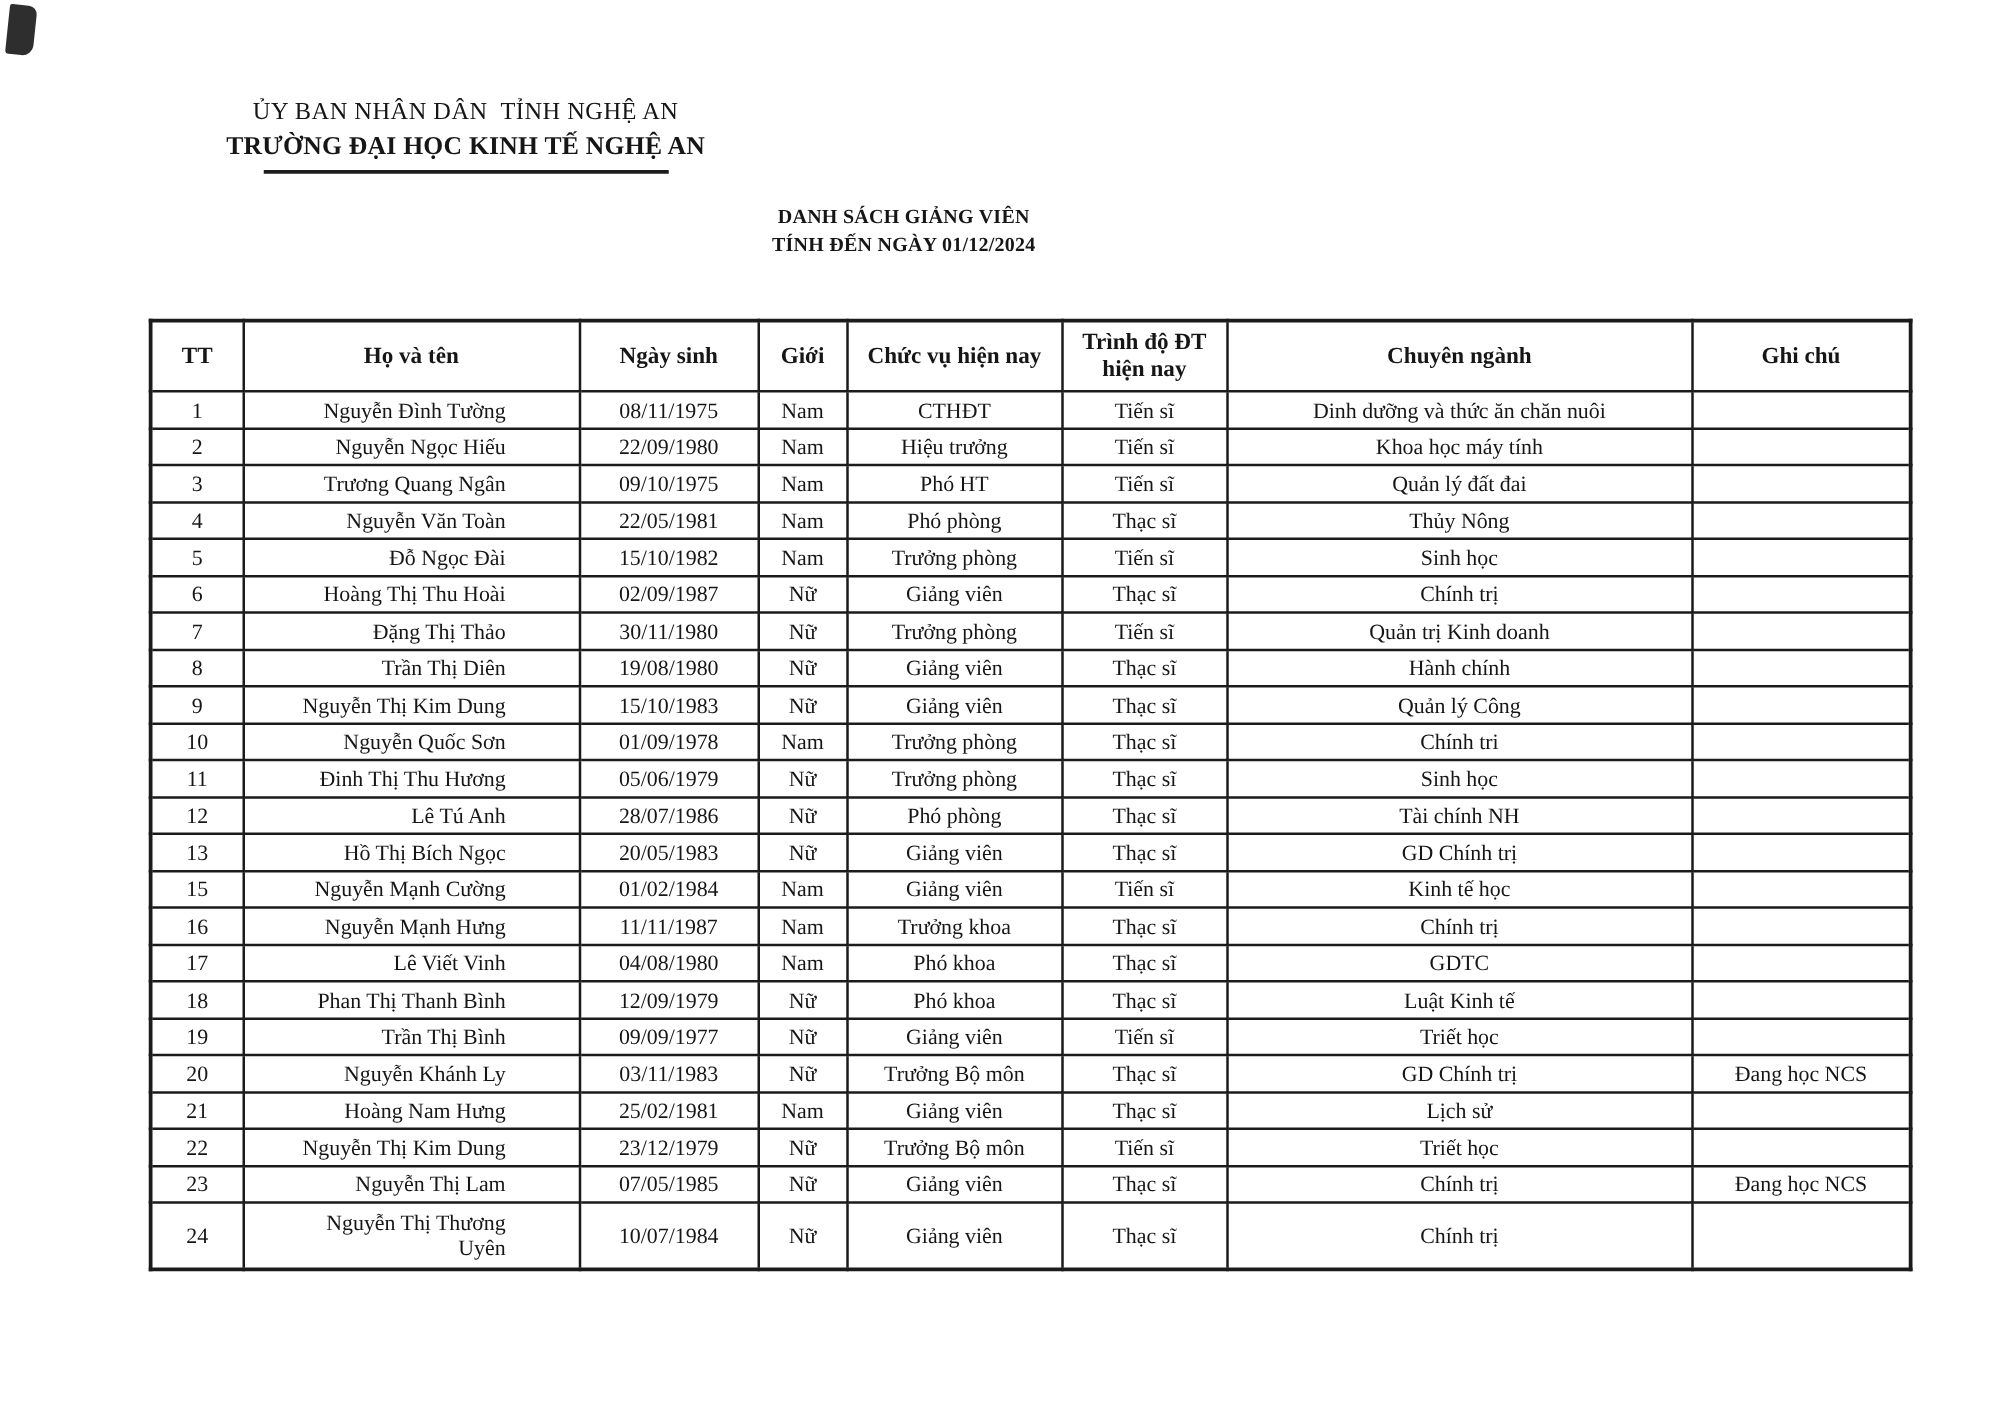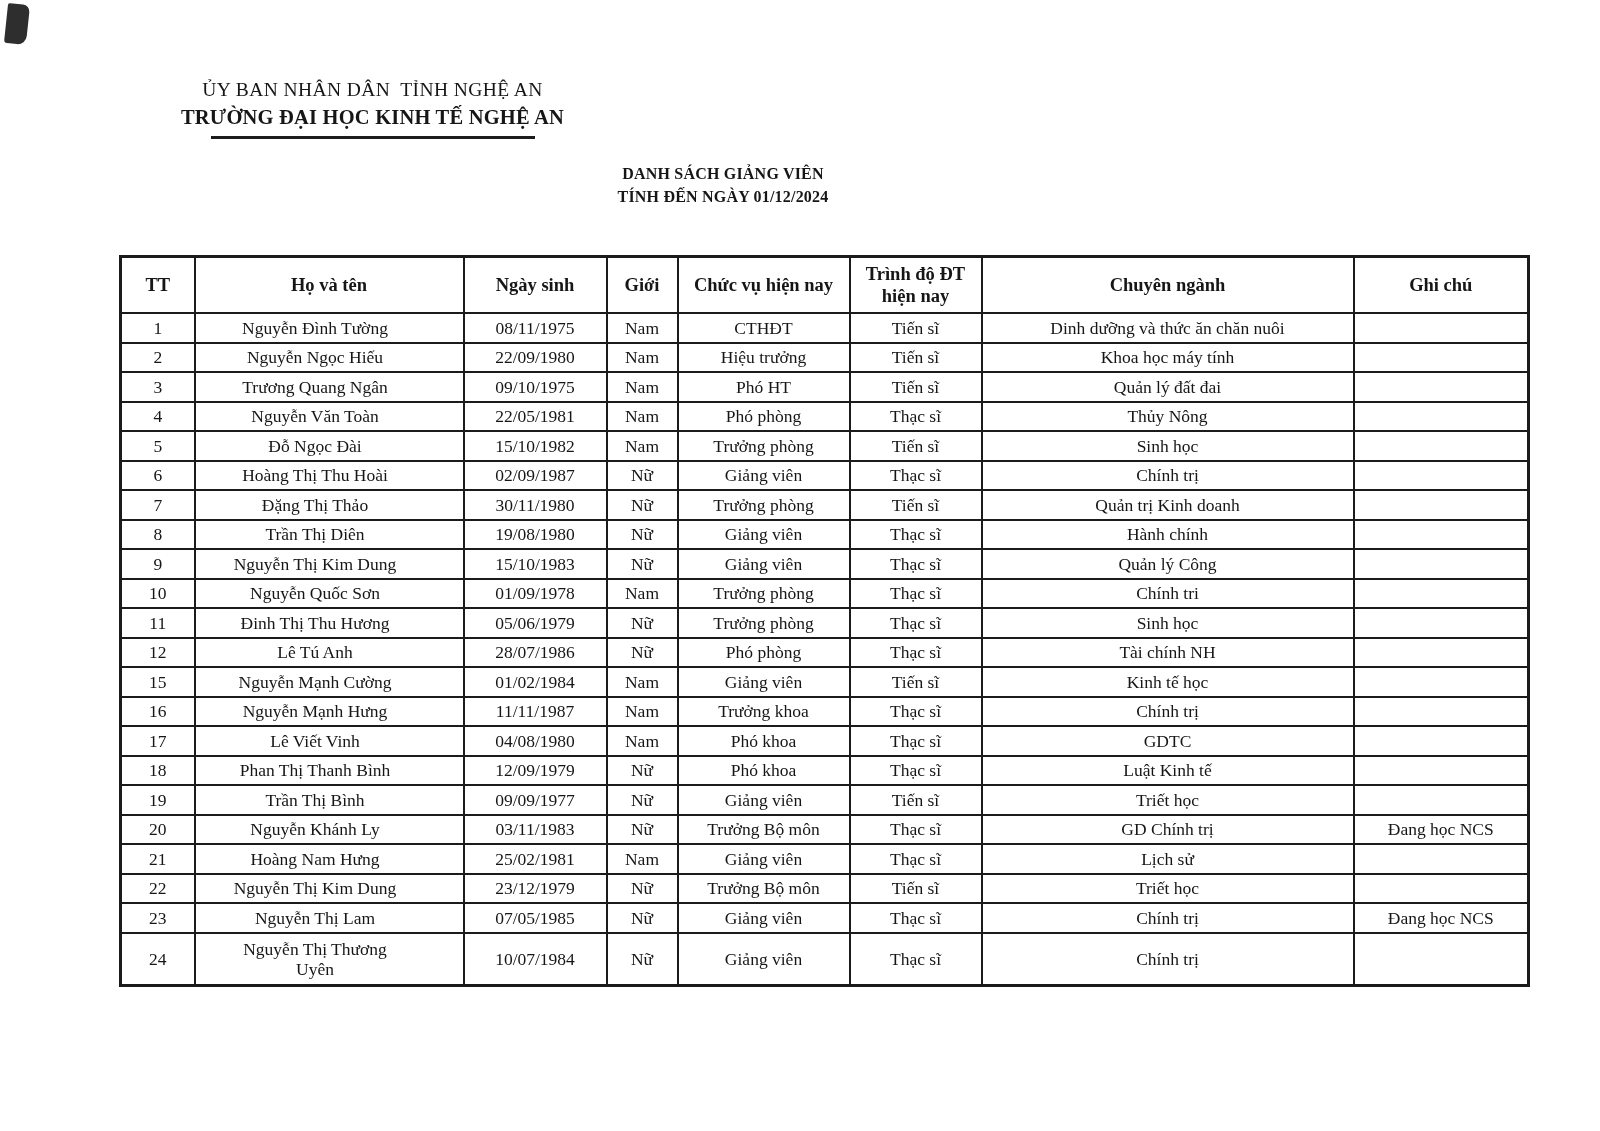--- a/index.html
+++ b/index.html
@@ -41,21 +41,21 @@
     padding:0 4px;
     vertical-align:middle;
   }
   .doc-table th {
     font-size:18.5px; font-weight:bold; line-height:1.2;
     height:54px; text-align:center; padding:0 6px;
   }
   .doc-table tbody tr { height:29.5px; }
   .doc-table tbody tr.tall { height:53px; }
   .doc-table td { font-size:17.5px; line-height:1.15; text-align:center; }
-  .doc-table td.c1 { text-align:center; padding-left:30px; padding-right:58px; }
+  .doc-table td.c1 { text-align:right; padding-left:30px; padding-right:58px; }
 </style>
 </head>
 <body>
 
 <div class="corner-mark"></div>
 
 <div class="org-block">
   <div class="org-line1">ỦY BAN NHÂN DÂN  TỈNH NGHỆ AN</div>
   <div class="org-line2">TRƯỜNG ĐẠI HỌC KINH TẾ NGHỆ AN</div>
   <div class="org-underline"></div>
@@ -204,20 +204,30 @@
         <td class="c0">12</td>
         <td class="c1">Lê Tú Anh</td>
         <td class="c2">28/07/1986</td>
         <td class="c3">Nữ</td>
         <td class="c4">Phó phòng</td>
         <td class="c5">Thạc sĩ</td>
         <td class="c6">Tài chính NH</td>
         <td class="c7"></td>
       </tr>
       <tr>
+        <td class="c0">13</td>
+        <td class="c1">Hồ Thị Bích Ngọc</td>
+        <td class="c2">20/05/1983</td>
+        <td class="c3">Nữ</td>
+        <td class="c4">Giảng viên</td>
+        <td class="c5">Thạc sĩ</td>
+        <td class="c6">GD Chính trị</td>
+        <td class="c7"></td>
+      </tr>
+      <tr>
         <td class="c0">15</td>
         <td class="c1">Nguyễn Mạnh Cường</td>
         <td class="c2">01/02/1984</td>
         <td class="c3">Nam</td>
         <td class="c4">Giảng viên</td>
         <td class="c5">Tiến sĩ</td>
         <td class="c6">Kinh tế học</td>
         <td class="c7"></td>
       </tr>
       <tr>

